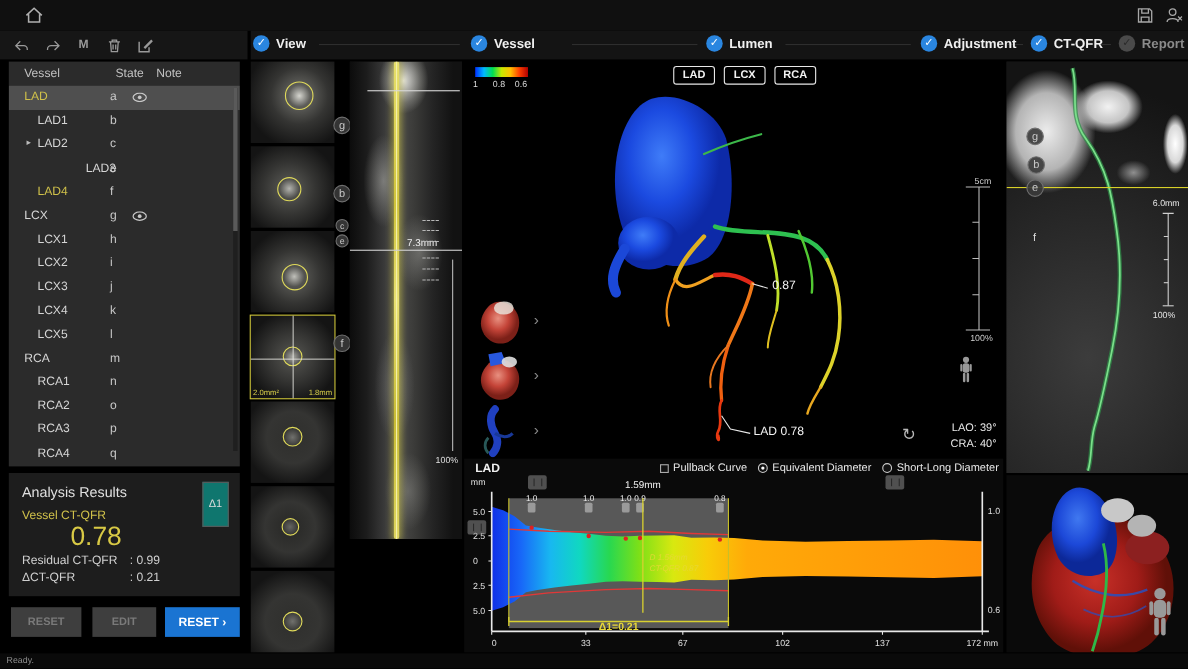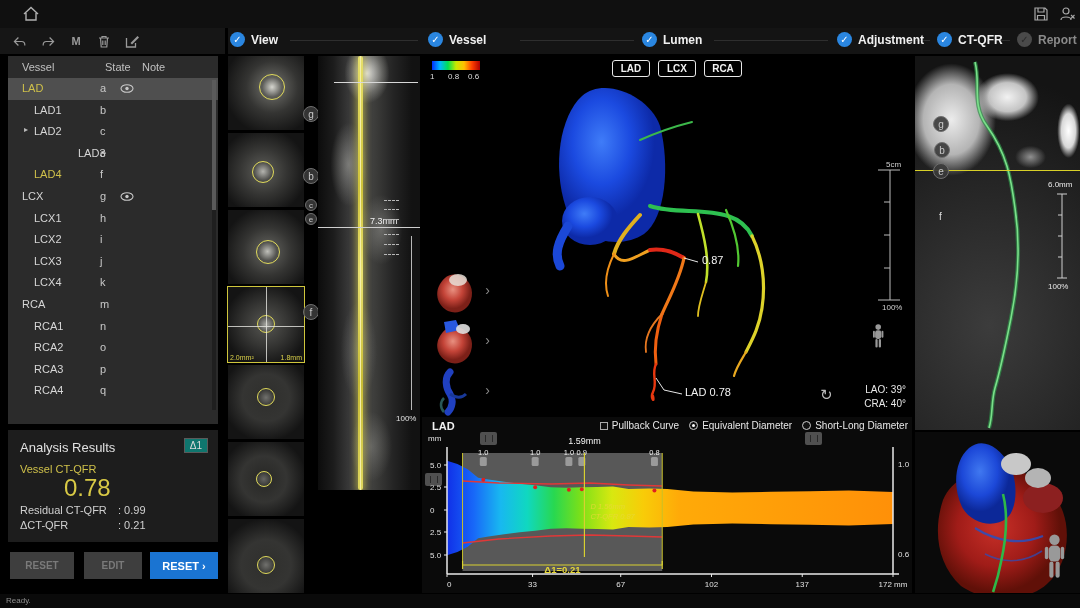--- a/index.html
+++ b/index.html
@@ -27,21 +27,21 @@
   .vrow .vstate { position:absolute; left:92px; top:4px; color:#c8c8c8; }
   .vrow .veye { position:absolute; left:112px; top:6px; }
   .vrow .vbullet { position:absolute; left:16px; top:4px; font-size:8px; color:#bbb; font-family:"DejaVu Sans",sans-serif; }
   .ylw { color:#cfc04a; }
   .vscroll { position:absolute; right:2px; top:24px; width:4px; height:330px; background:#1f1f1f; }
   .vscroll .thumb { position:absolute; top:0; left:0; width:4px; height:130px; background:#5a5a5a; }
 
   
   .analysis-panel { left:8px; top:430px; width:210px; height:112px; background:#1d1d1d; padding:10px 12px; }
   .an-title { font-size:13px; color:#e0e0e0; }
-  .an-badge { position:absolute; right:10px; top:8px; border:1px solid #5a5a5a; color:#ddd; font-size:10px; padding:1px 5px; background:#0f766e; }
+  .an-badge { position:absolute; right:10px; top:8px; border:1px solid #5a5a5a; color:#ddd; font-size:10px; padding:14px 5px; background:#0f766e; }
   .an-vlabel { margin-top:8px; font-size:11px; color:#cfc04a; }
   .an-value { font-size:24px; color:#d8c945; line-height:26px;margin-left:44px; }
   .an-row { display:flex; font-size:11px; margin-top:3px; color:#d0d0d0; }
   .an-row .lb { width:98px; }
 
   .btn { position:absolute; top:552px; height:27px; border:none; font-weight:bold; text-align:center; cursor:pointer; font-family:"Liberation Sans",sans-serif; }
   .btn-gray { background:#3e3e3e; color:#7a7a7a; font-size:10px; }
   .btn-next { background:#1a74d2; color:#fff; font-size:11px; }
 
   
@@ -226,20 +226,24 @@
           <span class="vname" style="left: 26px;">LCX2</span>
           <span class="vstate">i</span>
         </div>
         <div class="vrow">
           <span class="vname" style="left: 26px;">LCX3</span>
           <span class="vstate">j</span>
         </div>
         <div class="vrow">
           <span class="vname" style="left: 26px;">LCX4</span>
           <span class="vstate">k</span>
+        </div>
+        <div class="vrow">
+          <span class="vname" style="left: 26px;">LCX5</span>
+          <span class="vstate">l</span>
         </div>
         <div class="vrow">
           <span class="vname" style="left: 14px;">RCA</span>
           <span class="vstate">m</span>
         </div>
         <div class="vrow">
           <span class="vname" style="left: 26px;">RCA1</span>
           <span class="vstate">n</span>
         </div>
         <div class="vrow">

